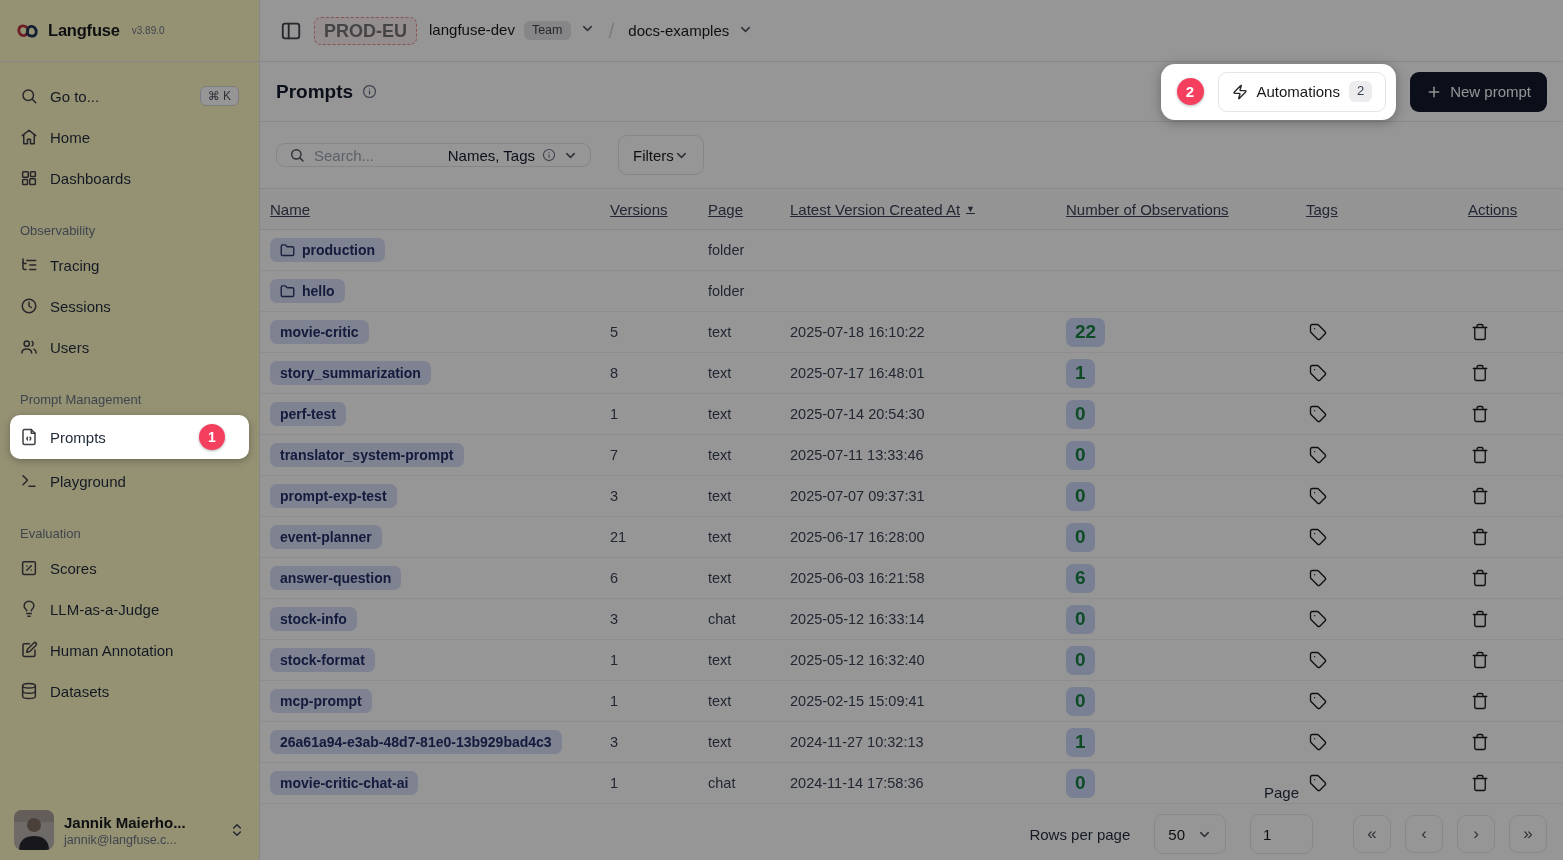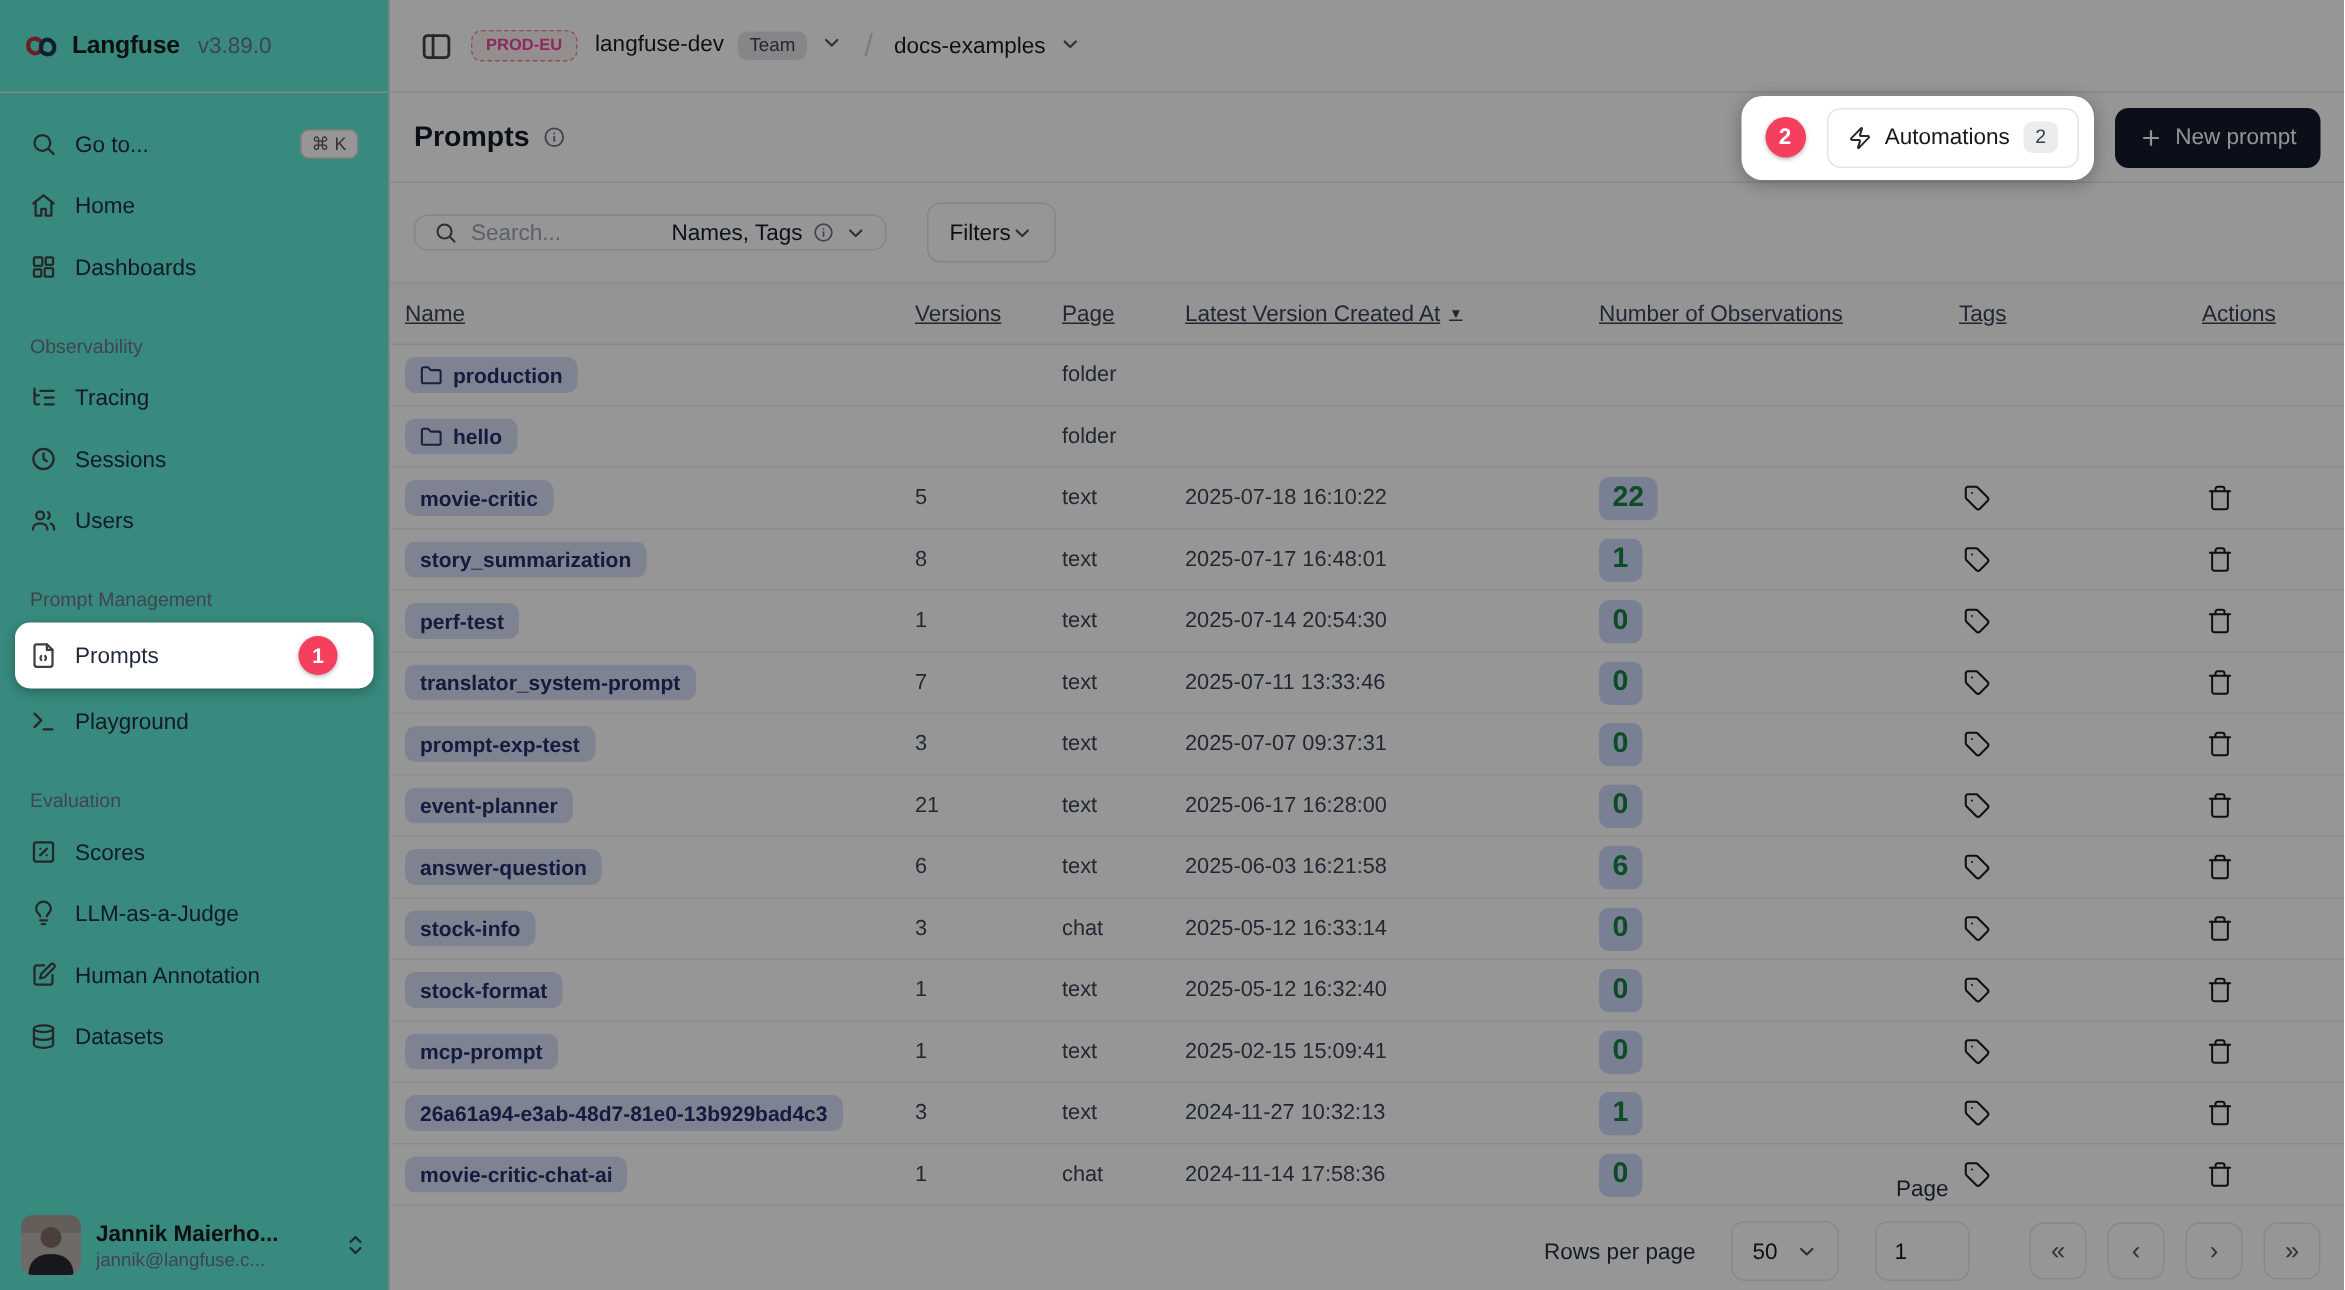--- a/index.html
+++ b/index.html
@@ -8,44 +8,44 @@
     font-family: "Liberation Sans", sans-serif;
     color: #111827;
     background: #ffffff;
     position: relative;
     font-size: 14px;
   }
   svg { display: block; }
   .app { display: flex; width: 100%; height: 100%; }
 
   
-  .sidebar { width: 260px; flex-shrink: 0; background: #5eead4; border-right: 1px solid #e5e7eb; position: relative; }
+  .sidebar { width: 260px; flex-shrink: 0; background: #fef9c3; border-right: 1px solid #e5e7eb; position: relative; }
   .sidebar-header { height: 62px; display: flex; align-items: center; gap: 9px; padding: 0 16px; border-bottom: 1px solid #e5e7eb; }
   .brand { font-weight: 700; font-size: 16.5px; letter-spacing: -0.2px; color: #18181b; }
-  .version { font-size: 15px; color: #6b7280; margin-left: 3px; }
+  .version { font-size: 10px; color: #6b7280; margin-left: 3px; }
   .nav { padding-top: 12px; }
   .nav-item { display: flex; align-items: center; gap: 12px; height: 38px; margin: 3px 10px; padding: 0 10px; border-radius: 8px; font-size: 15px; color: #1f2937; cursor: pointer; }
   .nav-item .ni { width: 18px; height: 18px; color: #3f3f46; flex-shrink: 0; }
   .kbd { margin-left: auto; border: 1px solid #d4d4d8; background: #ffffff; border-radius: 6px; font-size: 12px; color: #52525b; padding: 3px 7px; line-height: 1; }
   .nav-section { margin: 26px 20px 8px; font-size: 13px; color: #6b7280; }
   .nav-item.highlighted { background: #ffffff; height: 44px; border-radius: 10px; position: relative; z-index: 60; box-shadow: 0 2px 8px rgba(0,0,0,0.28), 0 0 0 1px rgba(0,0,0,0.02); }
   .step-circle { width: 26px; height: 26px; border-radius: 50%; background: #f43f5e; color: #fff; font-size: 14px; font-weight: 700; display: flex; align-items: center; justify-content: center; box-shadow: 0 1px 3px rgba(0,0,0,0.3); flex-shrink: 0; }
   .nav-item.highlighted .step-circle { margin-left: auto; margin-right: 14px; }
   .sidebar-user { position: absolute; bottom: 10px; left: 14px; right: 8px; display: flex; align-items: center; gap: 10px; cursor: pointer; }
   .avatar { width: 40px; height: 40px; border-radius: 8px; overflow: hidden; flex-shrink: 0; }
   .user-texts { min-width: 0; flex: 1; }
   .user-name { font-weight: 700; font-size: 15px; color: #18181b; white-space: nowrap; }
   .user-email { font-size: 12.5px; color: #6b7280; white-space: nowrap; }
   .updown { width: 16px; height: 16px; color: #374151; margin-right: 6px; flex-shrink: 0; }
 
   
   .main { flex: 1; display: flex; flex-direction: column; min-width: 0; position: relative; }
   .topbar { height: 62px; flex-shrink: 0; border-bottom: 1px solid #e5e7eb; display: flex; align-items: center; gap: 12px; padding: 0 20px; }
   .panel-toggle { width: 22px; height: 22px; color: #3f3f46; cursor: pointer; }
-  .env-pill { color: #ec4899; border: 1px dashed rgba(220,38,38,0.5); background: rgba(220,38,38,0.06); font-size: 11px; font-weight: 600; padding: 4px 9px; border-radius: 7px; line-height: 1; }
+  .env-pill { color: #737373; border: 1px dashed rgba(220,38,38,0.5); background: rgba(220,38,38,0.06); font-size: 18px; font-weight: 600; padding: 4px 9px; border-radius: 7px; line-height: 1; }
   .crumb { display: flex; align-items: flex-start; gap: 9px; cursor: pointer; }
   .crumb-name { font-size: 15px; font-weight: 500; color: #18181b; }
   .role-pill { background: #e4e4e7; color: #3f3f46; font-size: 12.5px; padding: 3.5px 8px; border-radius: 6px; line-height: 1; }
   .chev { width: 15px; height: 15px; color: #52525b; }
   .slash { color: #d4d4d8; font-size: 21px; font-weight: 300; padding: 0 2px; }
 
   .page-header { height: 60px; flex-shrink: 0; display: flex; align-items: center; padding: 0 16px; border-bottom: 1px solid #e5e7eb; }
   .page-title { font-size: 19px; font-weight: 700; color: #111827; }
   .info-ic { width: 15px; height: 15px; color: #6b7280; margin-left: 9px; }
   .header-right { margin-left: auto; display: flex; align-items: center; }

